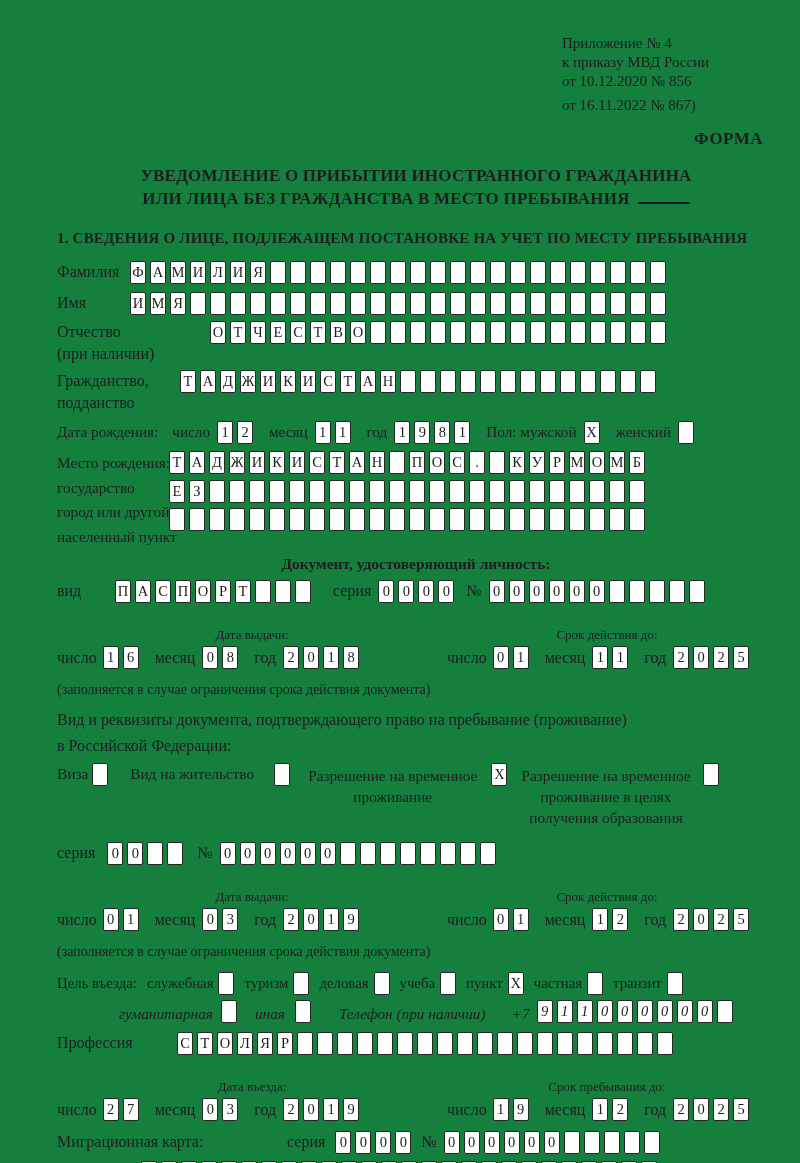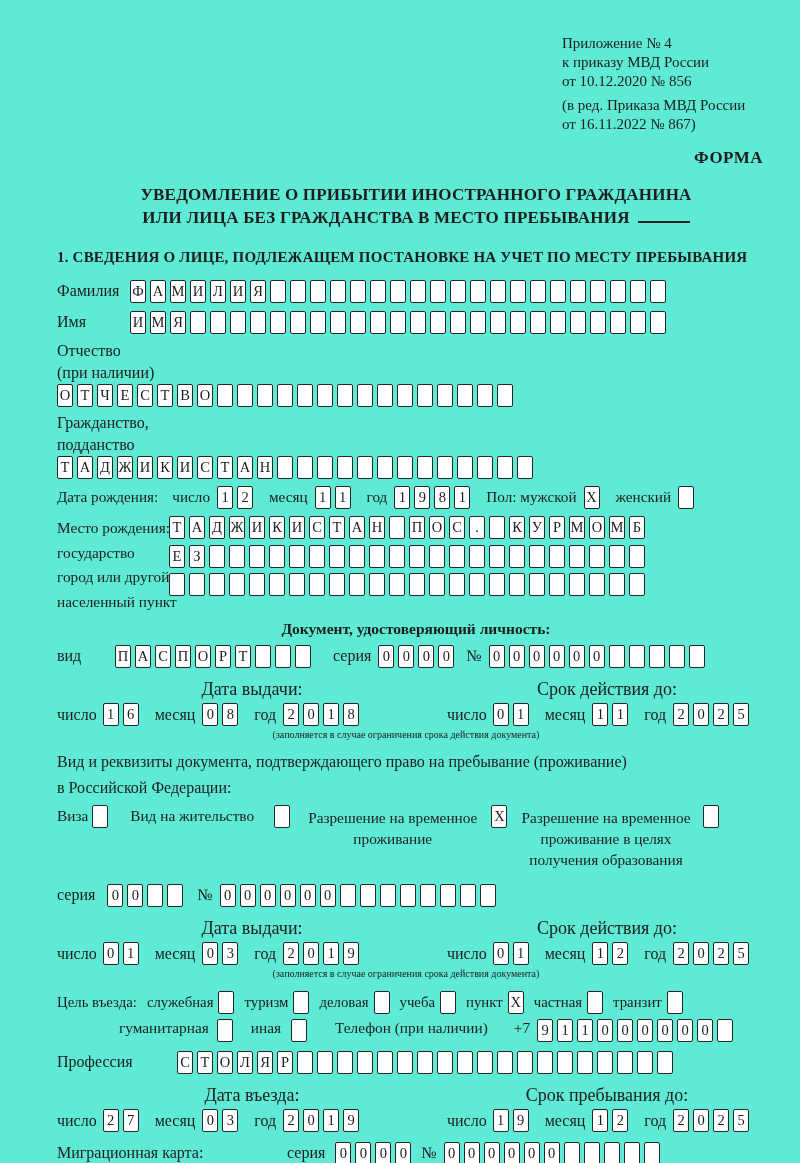--- a/index.html
+++ b/index.html
@@ -1,38 +1,38 @@
 <!DOCTYPE html>
 <html><head>
 <meta charset="utf-8">
 <style>
   * { box-sizing: border-box; margin: 0; padding: 0; }
   html,body { background: #ffffff; }
   .page {
     position: relative;
     width: 800px; height: 1163px;
     margin: 0 auto;
-    background: #5eead4;
+    background: #15803d;
     color: #1d1d1d;
     font-family: "Liberation Serif", "DejaVu Serif", serif;
     font-size: 16px;
     padding: 34px 25px 0 57px;
     overflow: hidden;
   }
   
   .annex { margin-left: 505px; font-size: 15px; line-height: 19px; }
   .annex-note { margin-top: 5px; }
   .forma { text-align: right; font-weight: bold; font-size: 17px; margin-top: 14px; padding-right: 12px; letter-spacing: .5px; }
   
   .title { text-align: center; font-weight: bold; font-size: 17px; margin-top: 15px; line-height: 23px; letter-spacing: .2px; }
   .blank-line { display: inline-block; width: 52px; border-bottom: 2.5px solid #1d1d1d; margin-left: 8px; }
   .sec-title { font-weight: bold; font-size: 15px; margin-top: 20px; letter-spacing: .2px; white-space: nowrap; }
   
   .row { display: flex; align-items: center; margin-top: 5px; min-height: 26px; }
-  .row.top { align-items: flex-start; flex-direction: column; }
+  .row.top { align-items: flex-start; }
   .lbl { flex: none; line-height: 22px; }
   .w73 { width: 73px; } .w153 { width: 153px; } .w123 { width: 123px; }
   .boxes { display: flex; flex: none; }
   .box {
     width: 16px; height: 23px; flex: none;
     border: 1.7px solid #262626; border-radius: 2px;
     margin-right: 4px;
     display: flex; align-items: center; justify-content: center;
     font-size: 14.5px; background: #fff;
   }
@@ -42,52 +42,51 @@
   .lbl-col { flex: none; line-height: 24.5px; white-space: nowrap; }
   .lbl-col.w112 { width: 112px; }
   .lbl-col.w84 { width: 84px; font-size: 14.8px; line-height: 24px; }
   .rows-col .boxes { margin-top: 0; margin-bottom: 5.5px; }
   
   .inline-lbl { margin: 0 7px 0 12px; white-space: nowrap; }
   .inline-lbl.first { margin-left: 14px; }
   
   .subhead { text-align: center; font-weight: bold; font-size: 15.5px; margin-top: 6px; }
   
-  .dl-row { display: flex; margin-top: 10px; font-size: 18px; }
+  .dl-row { display: flex; margin-top: 23px; font-size: 13px; }
   .dl-left { width: 390px; text-align: center; }
   .dl-right { width: 320px; text-align: center; }
   .date-row { display: flex; align-items: center; margin-top: 3px; }
   .half { display: flex; align-items: center; flex: none; }
   .half.left { width: 390px; }
-  .note-right { text-align: center; font-size: 10px; margin-top: 3px; padding-right: 20px; }
+  .note-right { text-align: left; font-size: 14px; margin-top: 13px; padding-right: 20px; }
   .para { margin-top: 9px; line-height: 26px; }
   
   .permit-row { display: flex; align-items: flex-start; margin-top: 4px; font-size: 15.3px; }
   .permit-row .pl { white-space: nowrap; padding-top: 2px; }
   .permit-row .pml { text-align: center; line-height: 21px; padding-top: 2px; }
   .permit-row .cbx { margin-left: 8px; }
   .gap14 { width: 14px; flex: none; } .gap18 { width: 18px; flex: none; } .gap22 { width: 22px; flex: none; }
   
   .purpose-row { display: flex; align-items: center; margin-top: 12px; font-size: 14.8px; }
   .purpose-row .opt { margin-left: 10px; white-space: nowrap; text-align: center; }
   .purpose-row .cbx { margin-left: 5px; }
-  .phone-row { display: flex; align-items: flex-start; margin-top: 5px; font-size: 15.3px; }
+  .phone-row { display: flex; align-items: flex-end; margin-top: 5px; font-size: 15.3px; font-style: italic; }
   .nowrap { white-space: nowrap; }
 </style>
 </head>
 <body>
 
 <div class="page">
 
   <div class="annex">
     <div>Приложение № 4</div>
     <div>к приказу МВД России</div>
     <div>от 10.12.2020 № 856</div>
     <div class="annex-note">
-      <div>(в ред. Приказа МВД России</div>
       <div>от 16.11.2022 № 867)</div>
     </div>
   </div>
 
   <div class="forma">ФОРМА</div>
 
   <div class="title">
     <div>УВЕДОМЛЕНИЕ О ПРИБЫТИИ ИНОСТРАННОГО ГРАЖДАНИНА</div>
     <div><span>ИЛИ ЛИЦА БЕЗ ГРАЖДАНСТВА В МЕСТО ПРЕБЫВАНИЯ</span><span class="blank-line"></span></div>
   </div>

